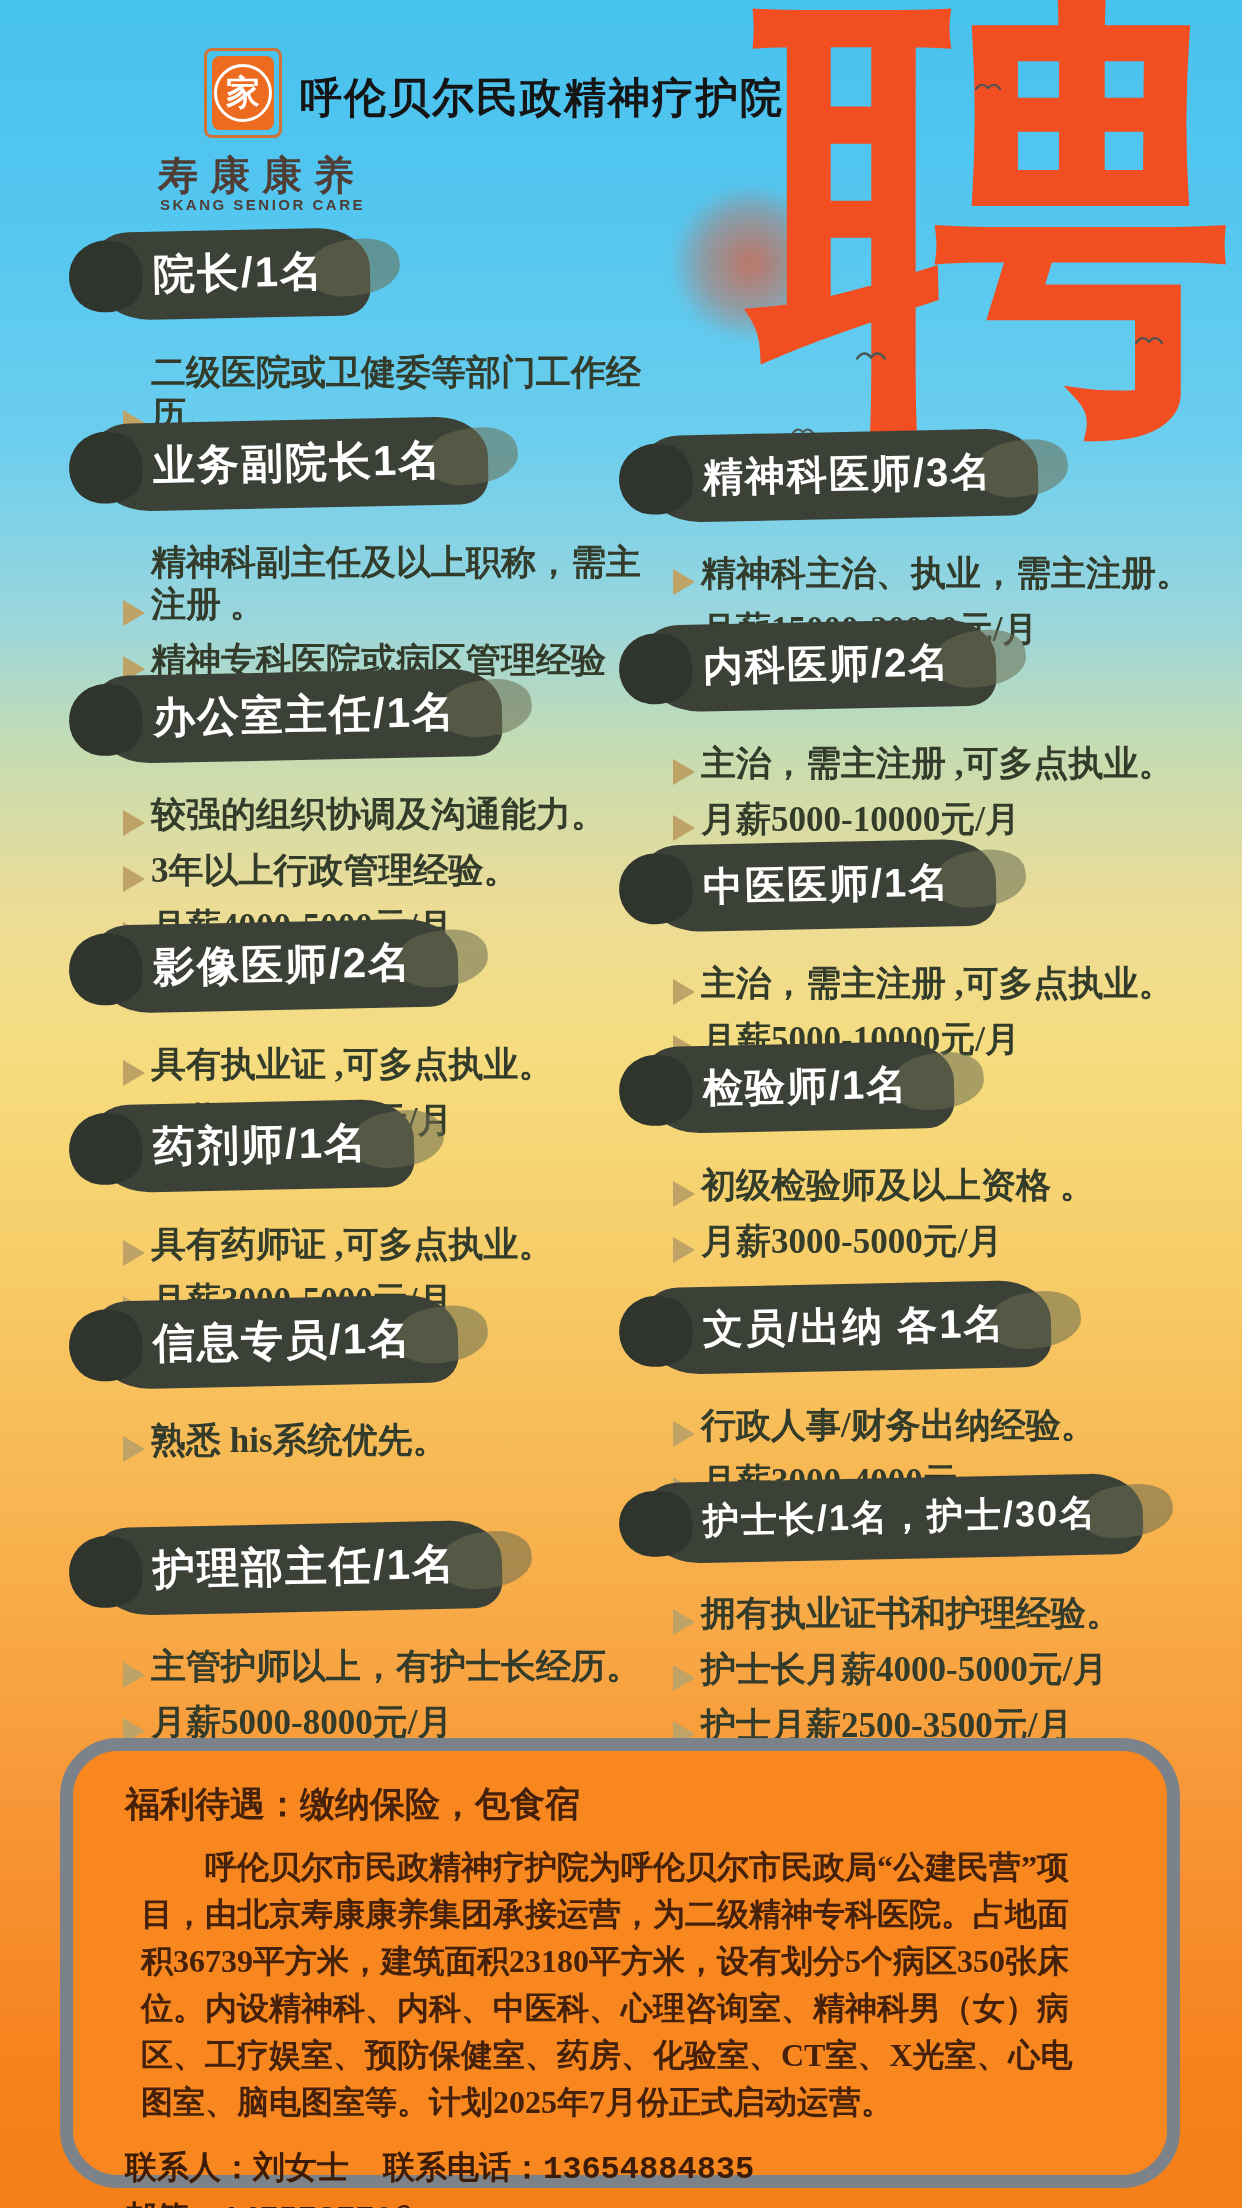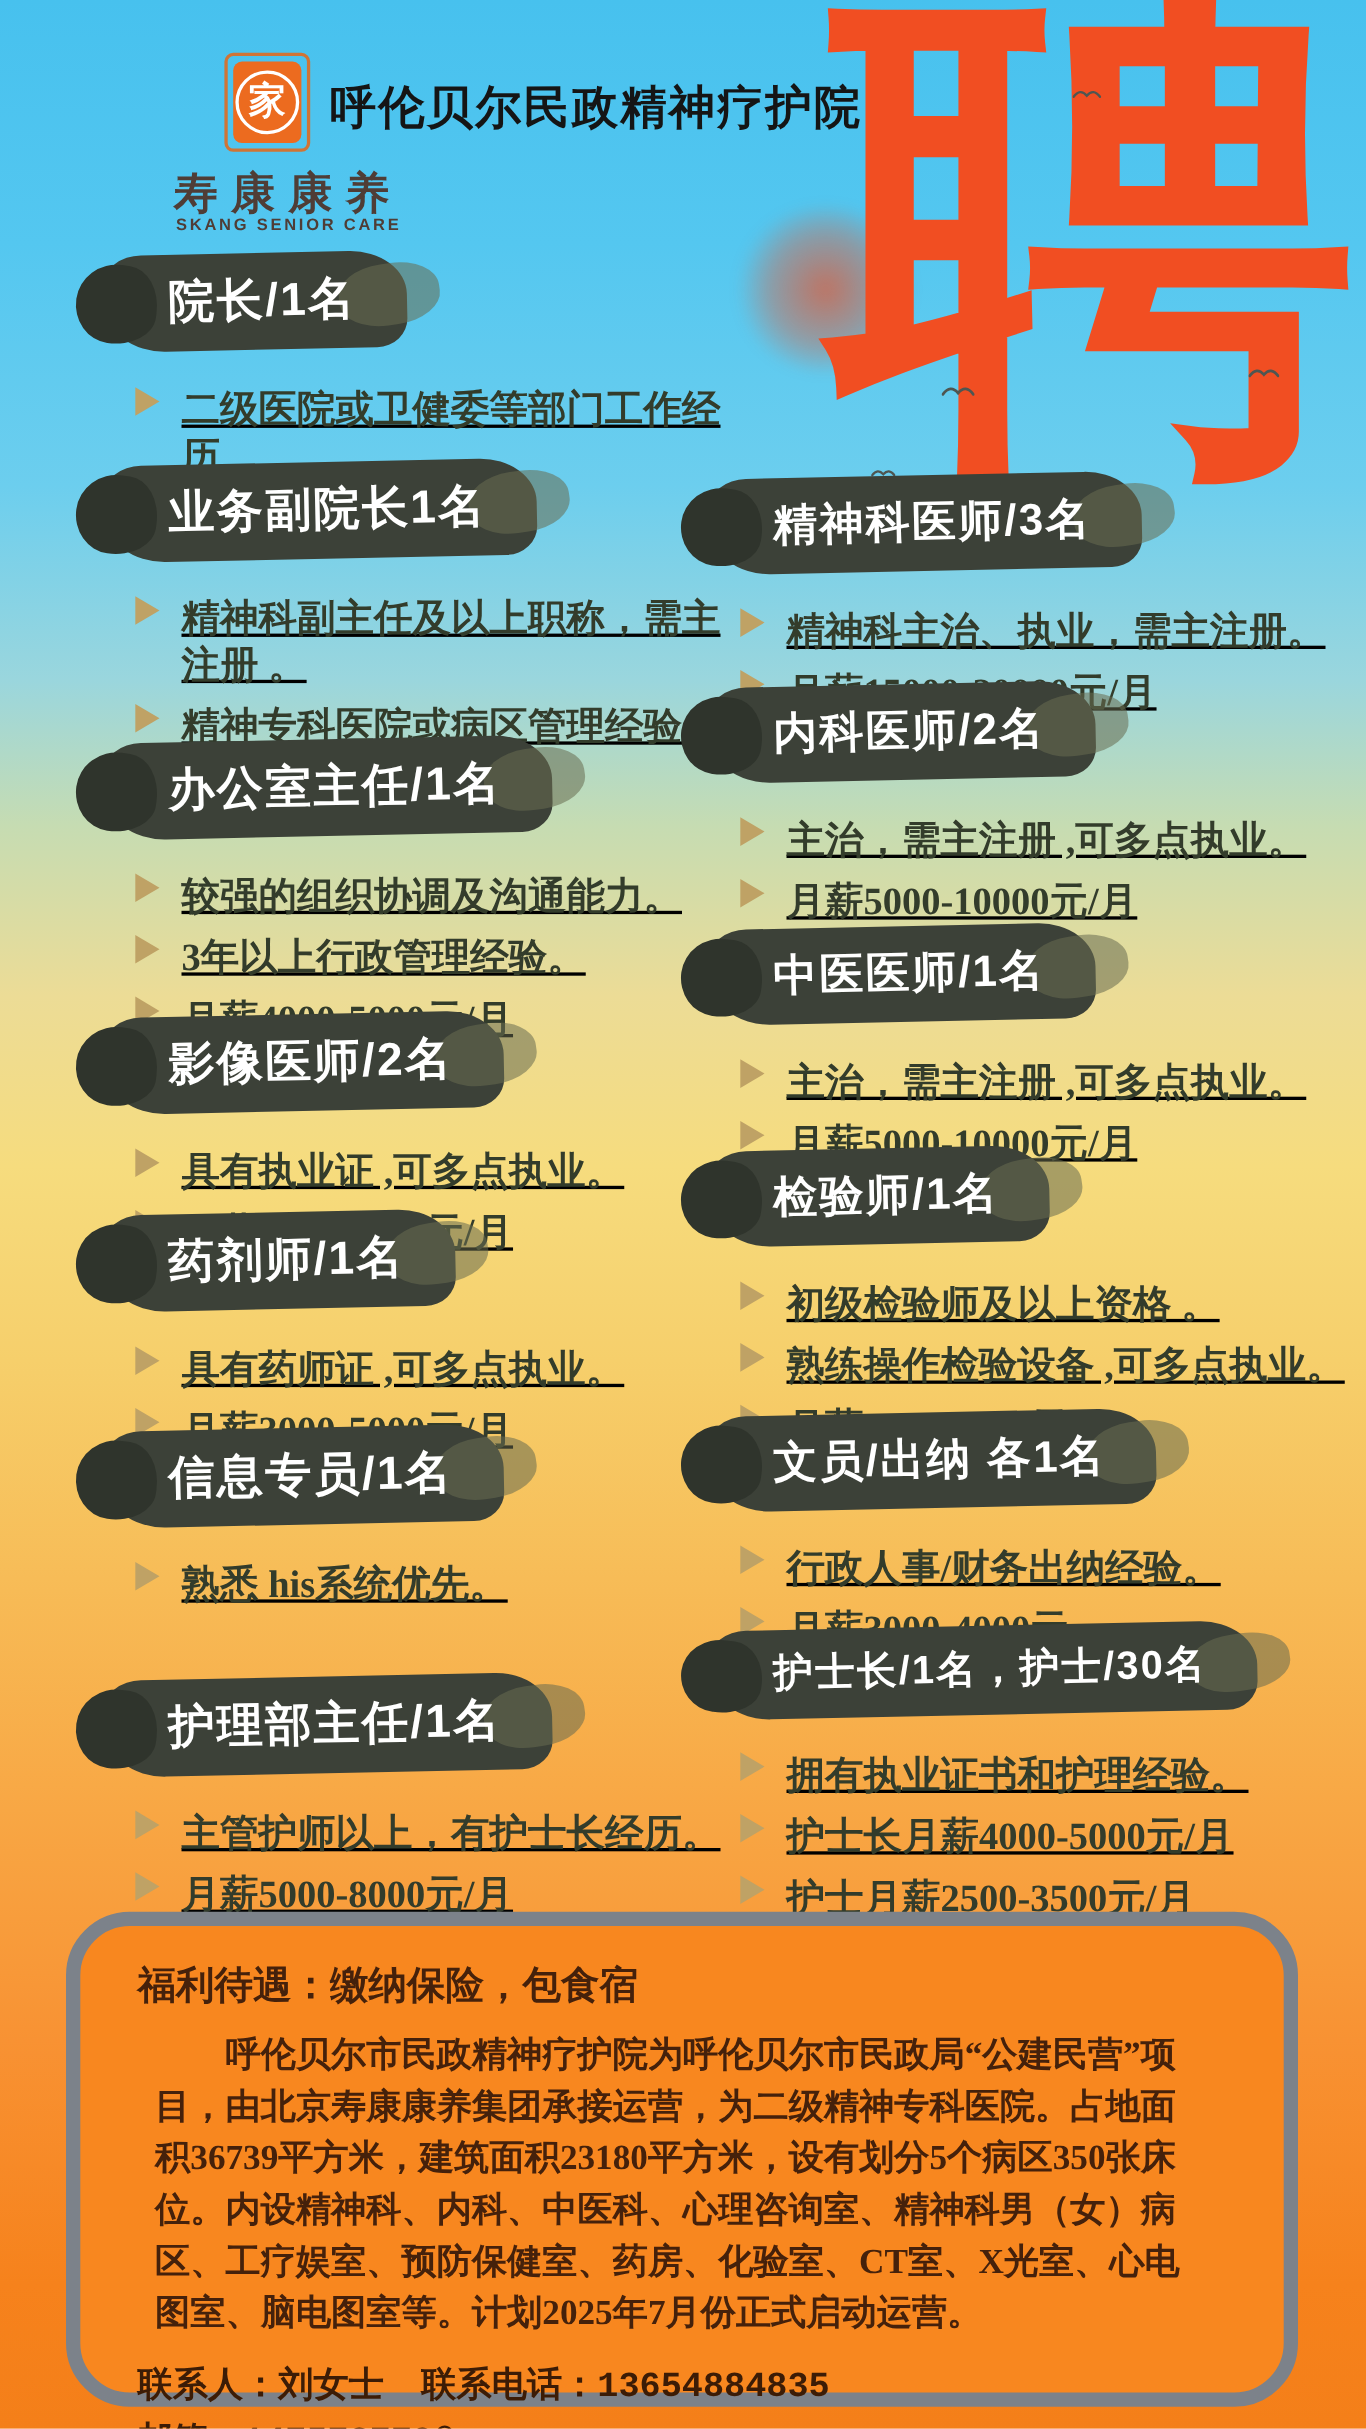--- a/index.html
+++ b/index.html
@@ -46,21 +46,21 @@
       border-radius:34px 52px 28px 55px / 26px 40px 26px 44px;}
   .banner::before{content:"";position:absolute;left:-26px;top:8px;width:74px;height:82%;
       background:#2f342c;border-radius:50% 40% 55% 45% / 50% 55% 40% 50%;
       transform:rotate(9deg);z-index:-1;}
   .banner::after{content:"";position:absolute;right:-30px;top:12px;width:92px;height:64%;
       background:rgba(104,108,80,.55);border-radius:45%;transform:rotate(-7deg);z-index:-1;}
   .job.left .banner{font-size:42px;}
   .job.right .banner{font-size:40px;}
   .banner.small{font-size:36px !important;}
   .bullets{margin-top:34px;margin-left:28px;}
-  .bullet{display:flex;align-items:flex-start;gap:20px;margin-bottom:14px;text-decoration:underline;}
+  .bullet{display:flex;align-items:flex-end;gap:6px;margin-bottom:14px;}
   .tri{width:0;height:0;border-top:13px solid transparent;border-bottom:13px solid transparent;
        border-left:22px solid #bfa265;flex:0 0 auto;}
   .btxt{font-family:"Liberation Serif","DejaVu Serif",serif;font-size:35px;line-height:1.2;
        color:#333c2b;font-weight:600;}
 
   
   .footer-box{position:absolute;left:60px;top:1738px;width:1120px;height:450px;
       box-sizing:border-box;border:13px solid #7c828a;border-radius:58px;
       background:#f8871f;padding:30px 52px 26px 52px;}
   .welfare{font-family:"Liberation Serif","DejaVu Serif",serif;font-size:35px;font-weight:700;
@@ -260,24 +260,20 @@
 
   <section class="job right" style="top:1044px">
     <div class="banner"><span>检验师/1名</span></div>
     <div class="bullets">
       <div class="bullet">
           <i class="tri"></i>
           <span class="btxt">初级检验师及以上资格 。</span>
         </div>
       <div class="bullet">
           <i class="tri"></i>
-          <span class="btxt">熟练操作检验设备 ,可多点执业。</span>
-        </div>
-      <div class="bullet">
-          <i class="tri"></i>
           <span class="btxt">月薪3000-5000元/月</span>
         </div>
     </div>
   </section>
 
   <section class="job right" style="top:1284px">
     <div class="banner"><span>文员/出纳 各1名</span></div>
     <div class="bullets">
       <div class="bullet">
           <i class="tri"></i>

